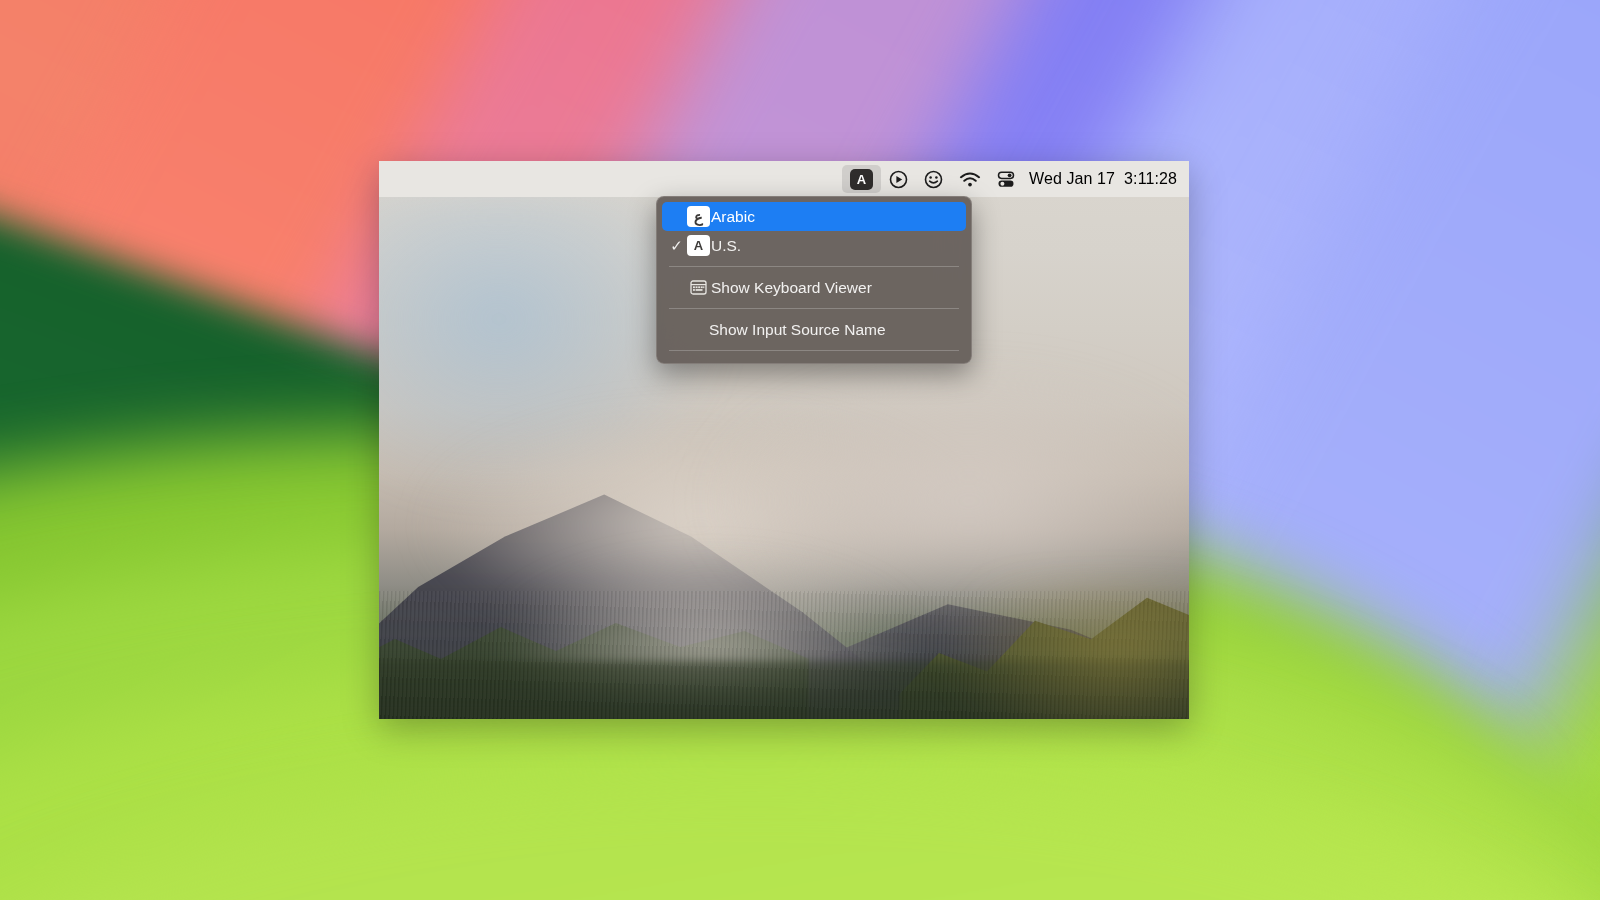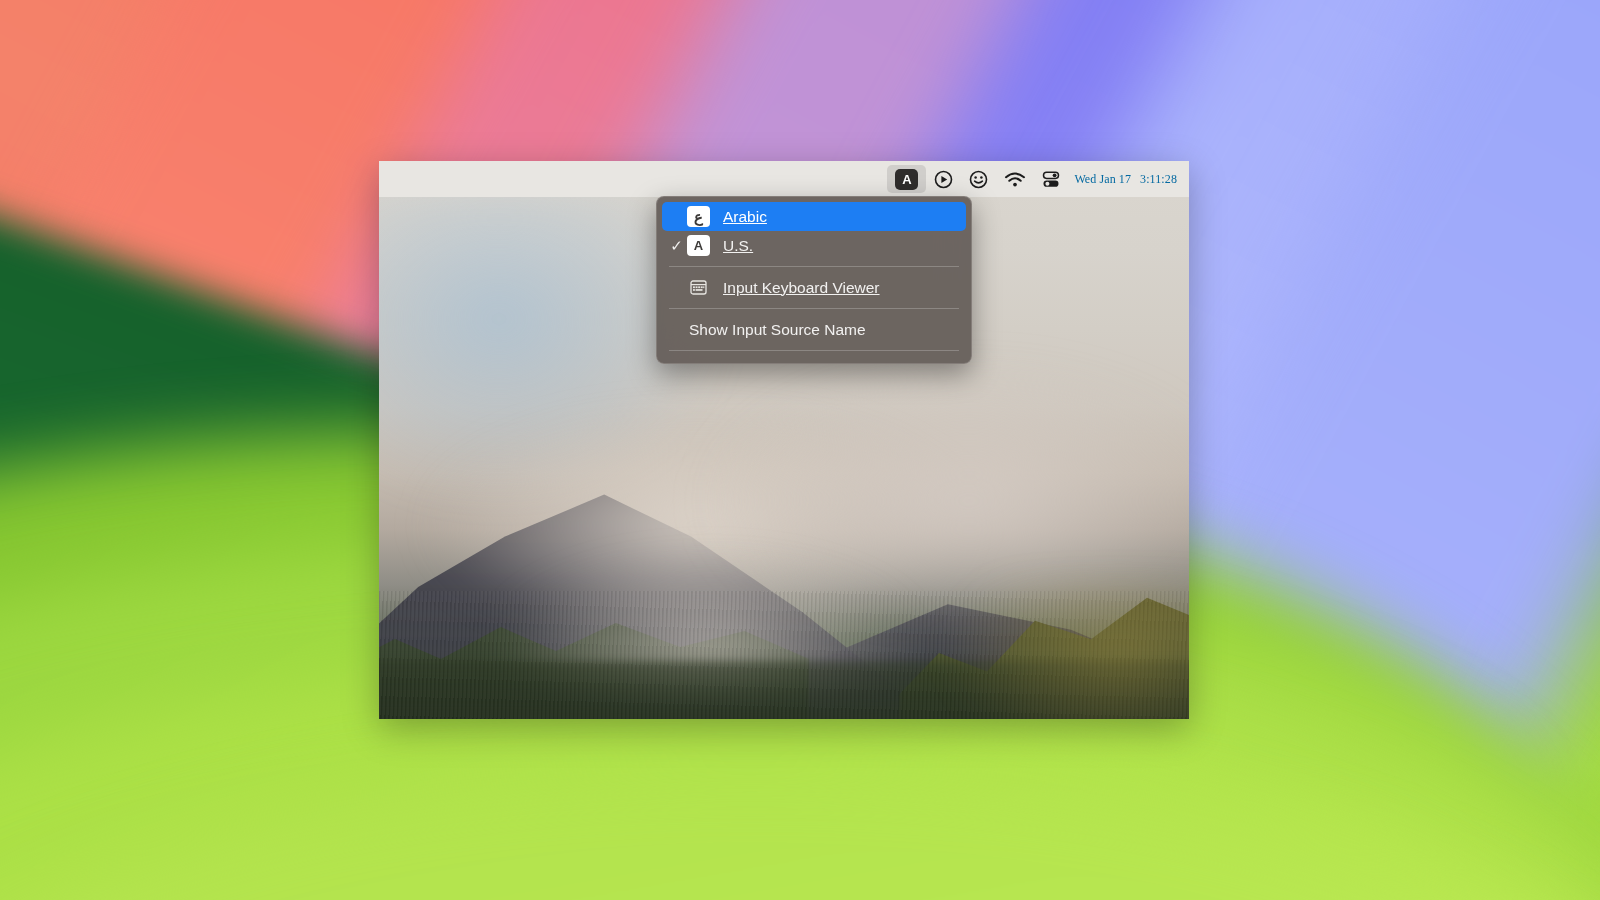--- a/index.html
+++ b/index.html
@@ -260,28 +260,27 @@
     border-radius: 5px;
     color: #fff;
     font-size: 13px;
     font-weight: 600;
     display: flex;
     align-items: center;
     justify-content: center;
     line-height: 1;
   }
   .mb-clock {
-    font-size: 12px;
-    color: #0369a1;
+    font-size: 16px;
+    color: #000000;
     letter-spacing: 0.1px;
     padding-left: 6px;
     white-space: nowrap;
     display: flex;
     gap: 9px;
-    font-family: Liberation Serif, serif;
   }
   .mb-icon svg { display: block; }
 
   
   #input-menu {
     position: absolute;
     left: 277px;   
     top: 35px;     
     width: 316px;  
     padding: 5px 0 6px 0;
@@ -323,34 +322,34 @@
     color: #3c3a38;
     font-size: 13px;
     font-weight: 600;
     display: flex;
     align-items: center;
     justify-content: center;
     line-height: 1;
     flex: 0 0 23px;
   }
   .src-badge.arabic { font-size: 15px; }
-  .row-label { padding-left: 13px; text-decoration: underline; }
+  .row-label { padding-left: 1px; }
   .row-icon-slot {
     width: 21px; flex: 0 0 21px;
   }
   .glyph-slot {
     width: 23px; flex: 0 0 23px;
     display: flex; align-items: center; justify-content: center;
   }
   .menu-sep {
     height: 1px;
     background: rgba(255,255,255,0.22);
     margin: 6px 12px 6px 12px;
   }
-  .menu-row.plain { padding-left: 32px; }
+  .menu-row.plain { padding-left: 52px; }
 </style>
 </head>
 <body>
 
 <div id="desktop">
 
   <div class="wp-layer wp-base"></div>
   <div class="wp-band band-red"></div>
   <div class="wp-band band-salmon"></div>
   <div class="wp-band band-pink"></div>
@@ -464,21 +463,21 @@
             <line x1="1" y1="4.6" x2="16" y2="4.6" stroke="#e8e6e2" stroke-width="1.2"></line>
             <rect x="3" y="6.4" width="1.9" height="1.7" fill="#e8e6e2"></rect>
             <rect x="5.6" y="6.4" width="1.9" height="1.7" fill="#e8e6e2"></rect>
             <rect x="8.2" y="6.4" width="1.9" height="1.7" fill="#e8e6e2"></rect>
             <rect x="10.8" y="6.4" width="1.9" height="1.7" fill="#e8e6e2"></rect>
             <rect x="3" y="9.1" width="1.9" height="1.7" fill="#e8e6e2"></rect>
             <rect x="5.6" y="9.1" width="6.9" height="1.7" fill="#e8e6e2"></rect>
             <rect x="13.2" y="6.4" width="1.1" height="1.7" fill="#e8e6e2"></rect>
           </svg>
         </span>
-        <span class="row-label">Input Keyboard Viewer</span>
+        <span class="row-label">Show Keyboard Viewer</span>
       </div>
 
       <div class="menu-sep"></div>
 
       <div class="menu-row plain">
         <span>Show Input Source Name</span>
       </div>
 
       <div class="menu-sep"></div>
 

